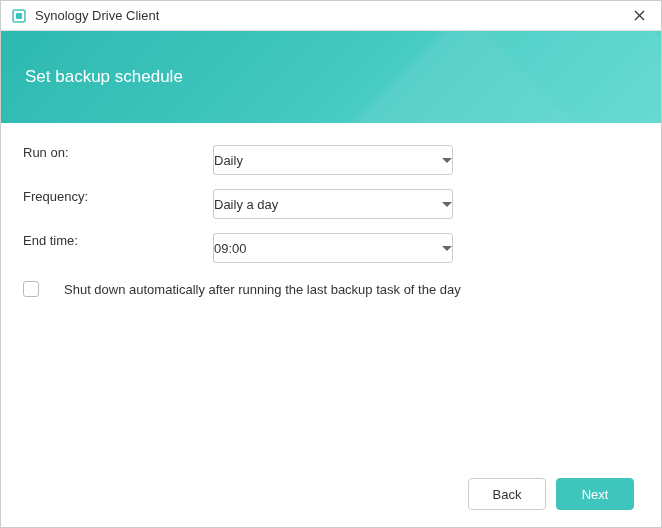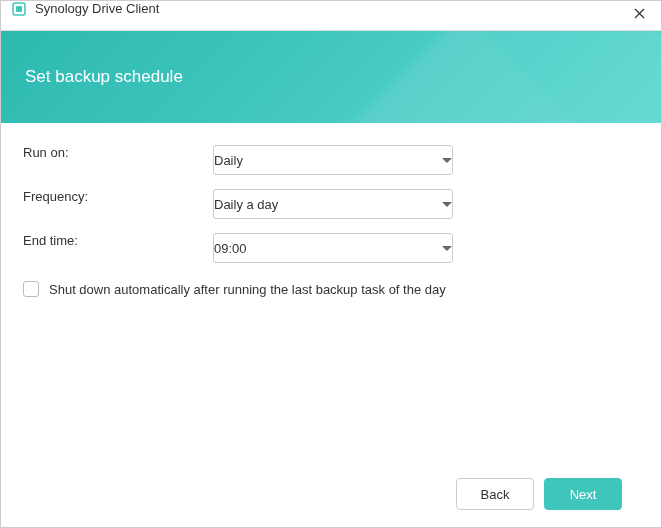--- a/index.html
+++ b/index.html
@@ -9,20 +9,21 @@
     color: #333;
     background: #fff;
     width: 662px;
     height: 528px;
     overflow: hidden;
     border: 1px solid #ccc;
   }
   .titlebar {
     height: 30px;
     display: flex;
+    align-items: center;
     padding: 0 10px;
     border-bottom: 1px solid #e0e0e0;
     background: #fff;
   }
   .titlebar-icon {
     width: 16px; height: 16px;
     margin-right: 8px;
     display: flex; align-items: center; justify-content: center;
   }
   .titlebar-title { font-size: 13px; color: #333; flex: 1; }
@@ -94,21 +95,21 @@
   .select-caret {
     width: 0; height: 0;
     border-left: 5px solid transparent;
     border-right: 5px solid transparent;
     border-top: 5px solid #666;
   }
   .checkbox-row {
     display: flex;
     align-items: center;
     margin-top: 18px;
-    gap: 10px;
+    gap: 25px;
   }
   .checkbox-row + .checkbox-row { margin-top: 14px; }
   .checkbox {
     width: 16px; height: 16px;
     border: 1px solid #bbb;
     border-radius: 3px;
     background: #fff;
     cursor: pointer;
     flex-shrink: 0;
   }
@@ -125,21 +126,21 @@
     align-items: center; justify-content: center;
     font-size: 11px;
     font-weight: bold;
     font-style: italic;
     margin-left: 6px;
     cursor: pointer;
   }
   .footer {
     position: absolute;
     bottom: 18px;
-    right: 40px;
+    right: 28px;
     display: flex;
     gap: 10px;
   }
   .btn {
     min-width: 78px;
     height: 32px;
     border-radius: 4px;
     font-size: 13px;
     cursor: pointer;
     display: flex;

